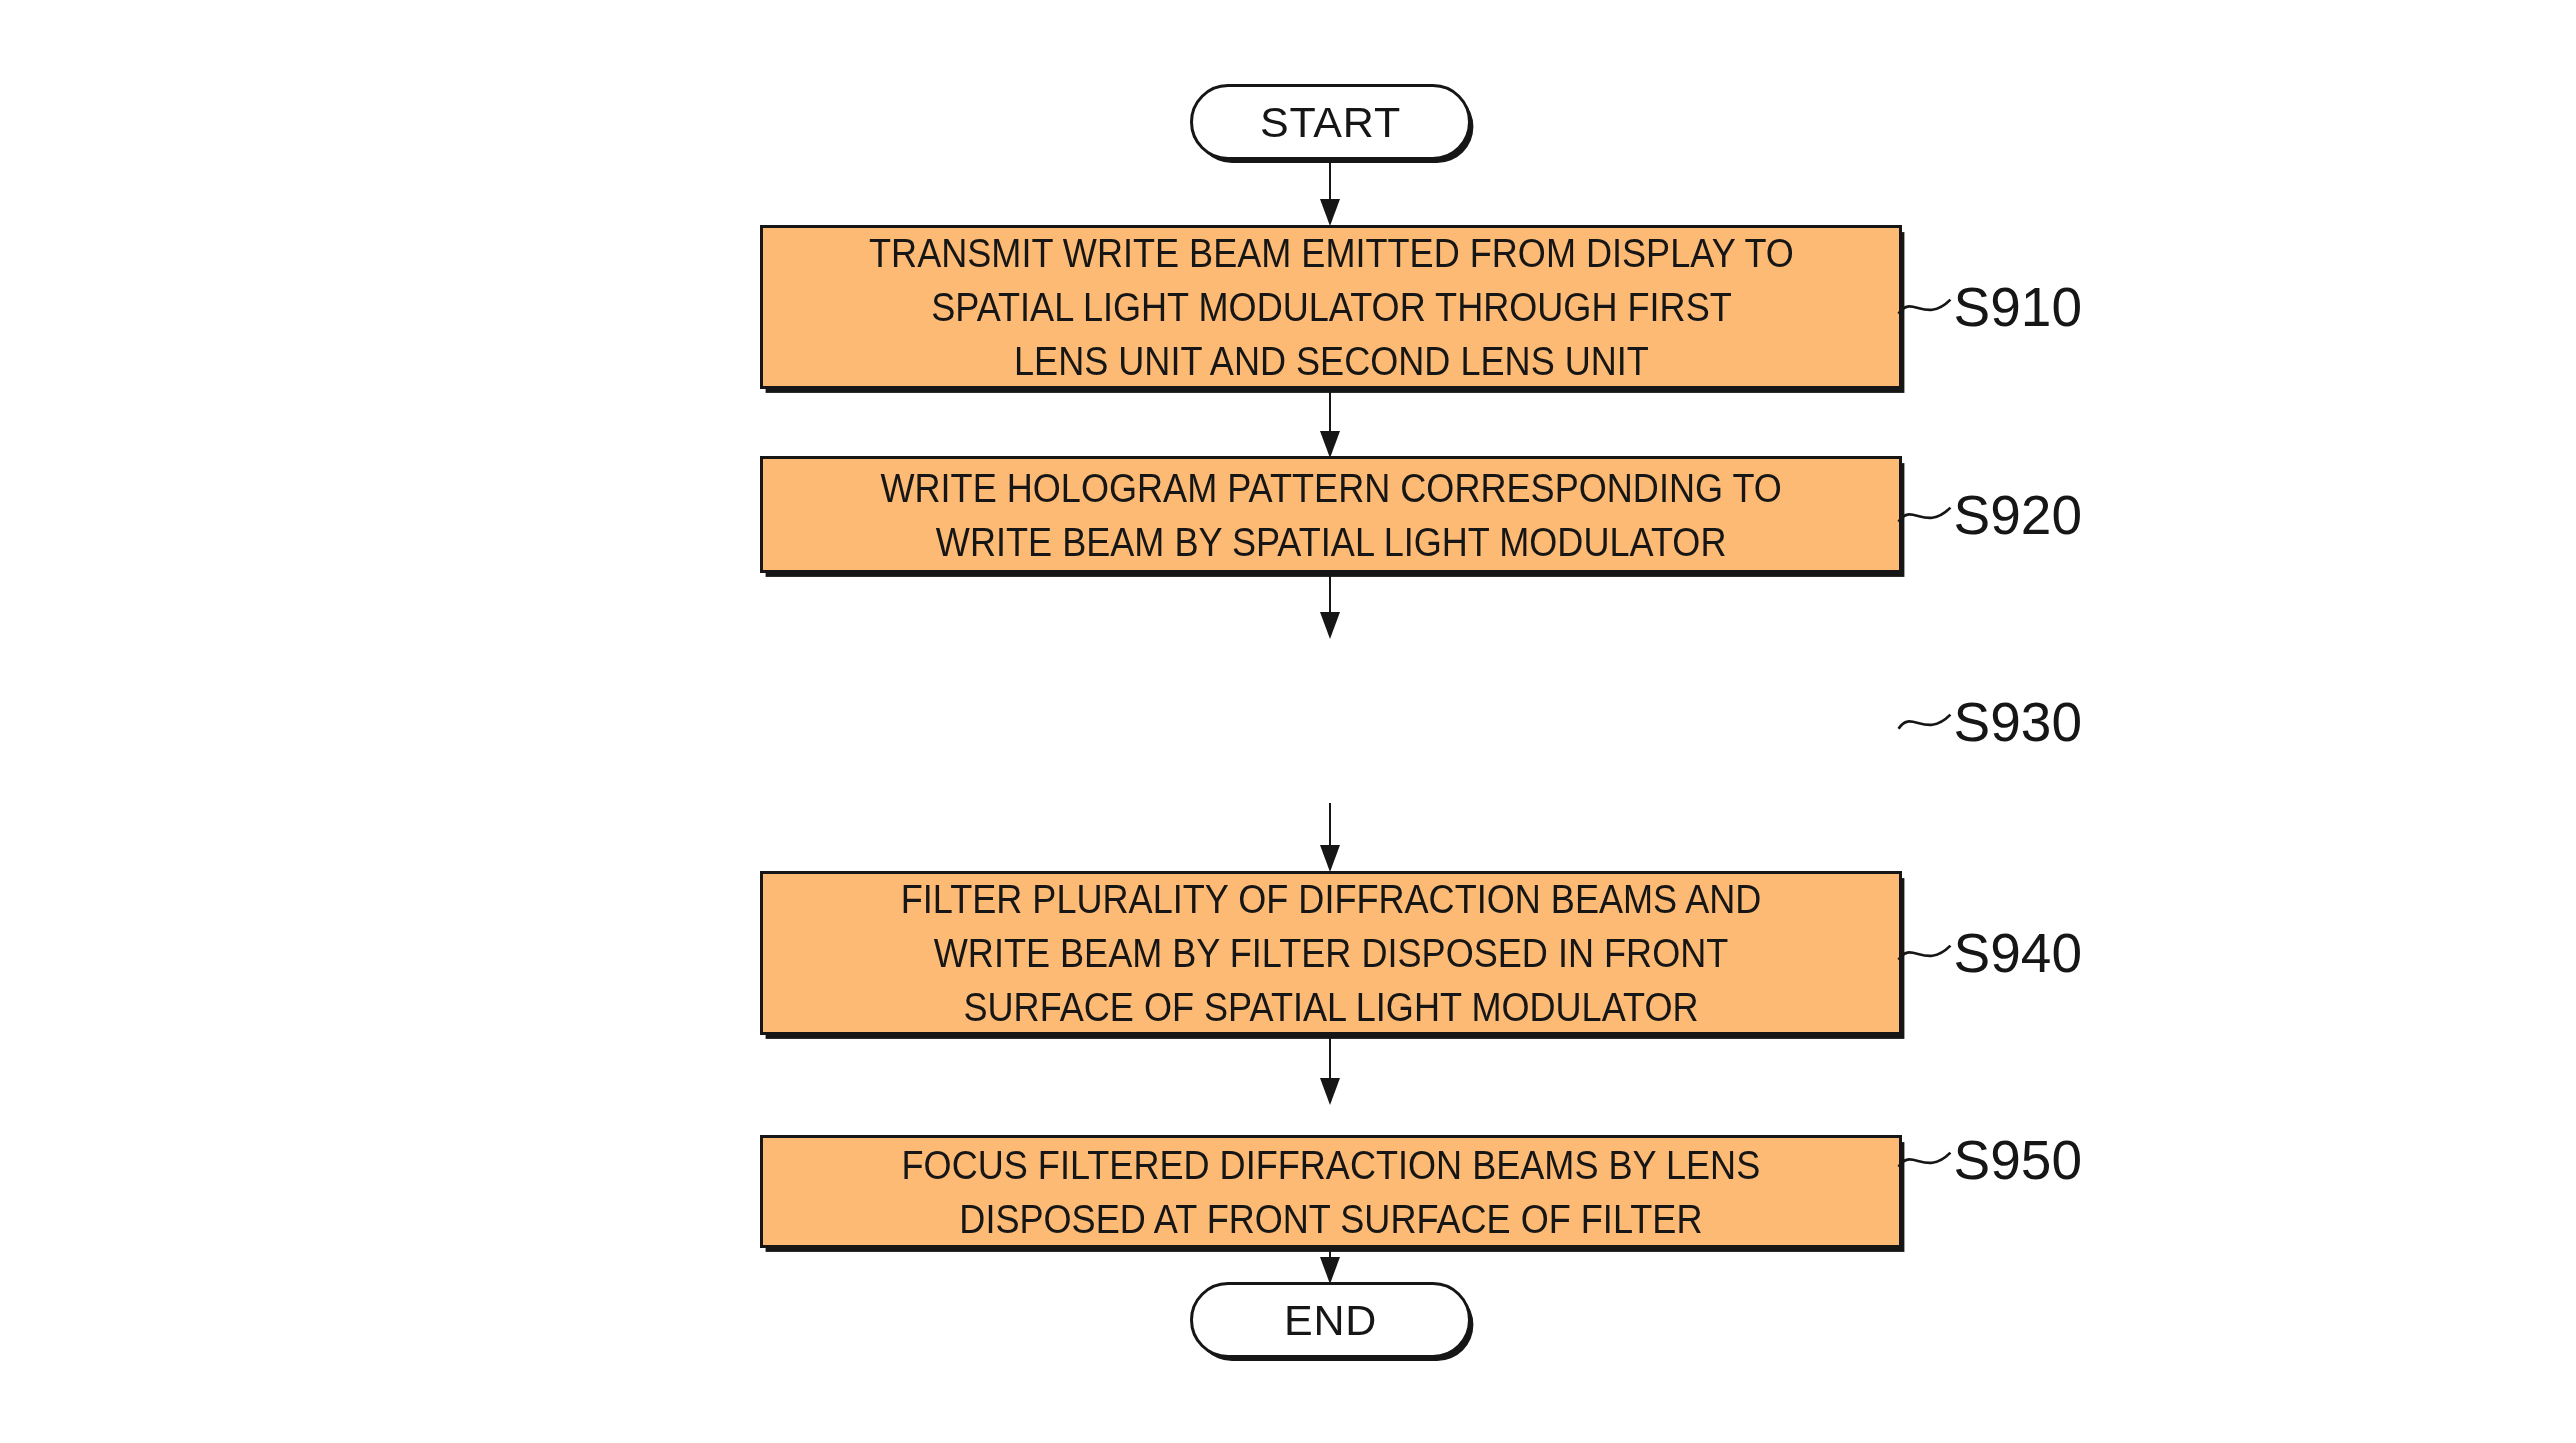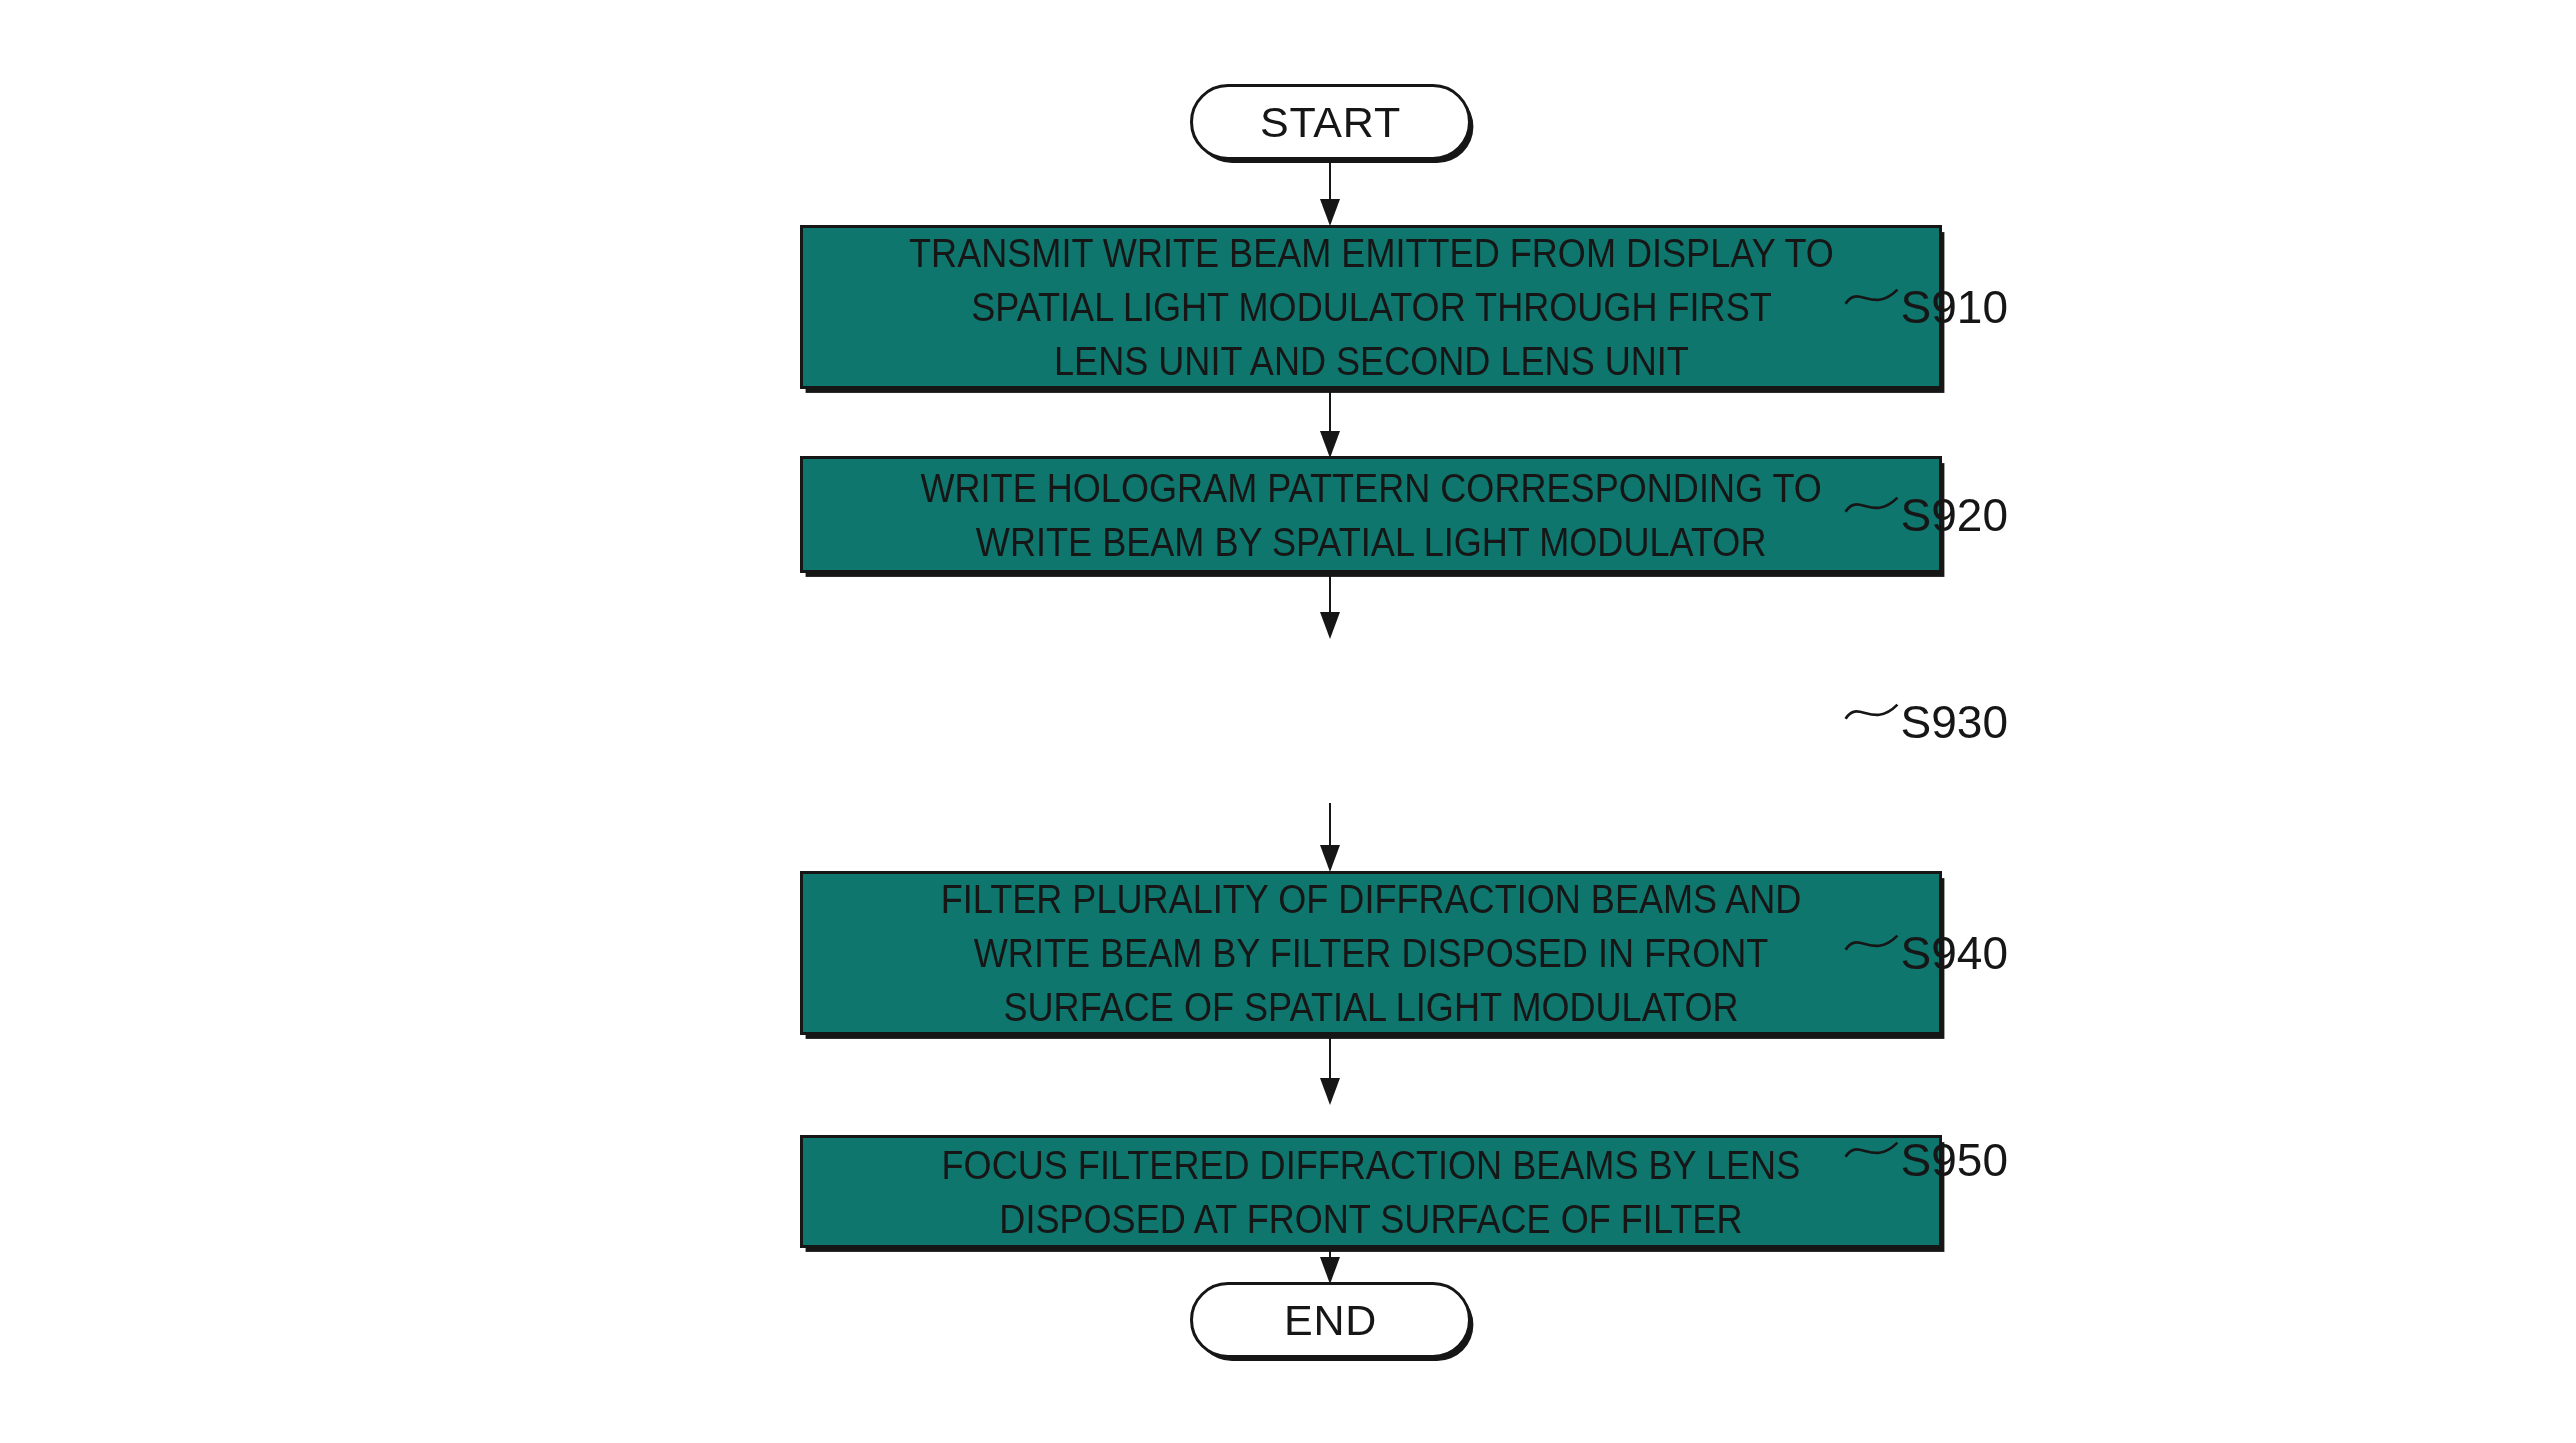--- a/index.html
+++ b/index.html
@@ -32,50 +32,49 @@
   }
   .pill.start { top: 84px; }
   .pill.end   { top: 1282px; }
 
   
   .box {
     position: absolute;
     left: 760px;
     width: 1142px;
     box-sizing: border-box;
-    background: #0f766e;
+    background: #fdba74;
     border: 3.2px solid #161616;
     box-shadow: 4px 5.5px 0 -1.6px #161616;
     display: flex;
     align-items: center;
     justify-content: center;
     text-align: center;
-    margin-left: 40px;
   }
   .box-text {
     white-space: pre;
     transform: scaleX(0.88);
     transform-origin: center;
     font-size: 41px;
     line-height: 54px;
   }
   .box.s1 { top: 225px;  height: 164px; }
   .box.s2 { top: 456px;  height: 117px; }
   .box.s3 { top: 638px;  height: 167px; }
   .box.s4 { top: 871px; height: 164px; }
   .box.s5 { top: 1135px; height: 113px; }
 
   
   .ref {
     position: absolute;
-    left: 1844px;
+    left: 1897px;
     height: 54px;
     display: flex;
-    align-items: flex-start;
-    font-size: 46px;
+    align-items: center;
+    font-size: 55px;
     white-space: nowrap;
   }
   .ref .squiggle { margin-right: 1.6px; }
   .ref.r1 { top: 280px; }
   .ref.r2 { top: 488px; }
   .ref.r3 { top: 695px; }
   .ref.r4 { top: 926px; }
   .ref.r5 { top: 1133px; }
 
   

